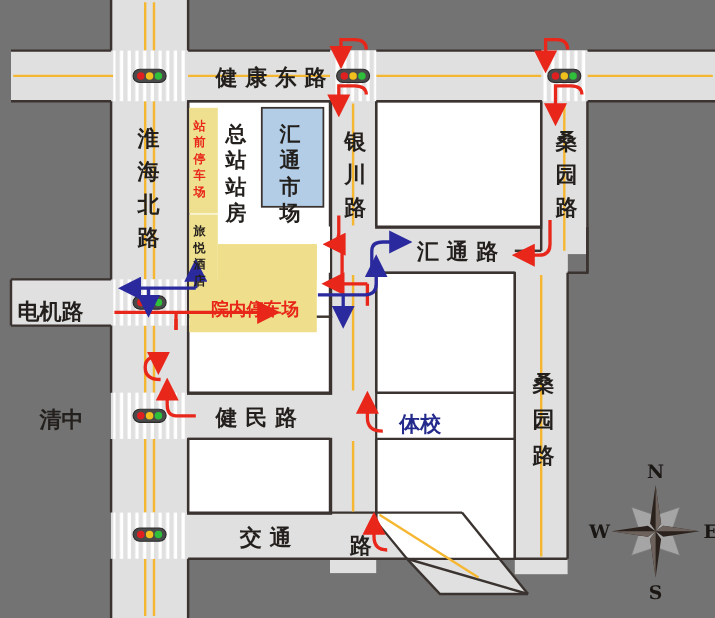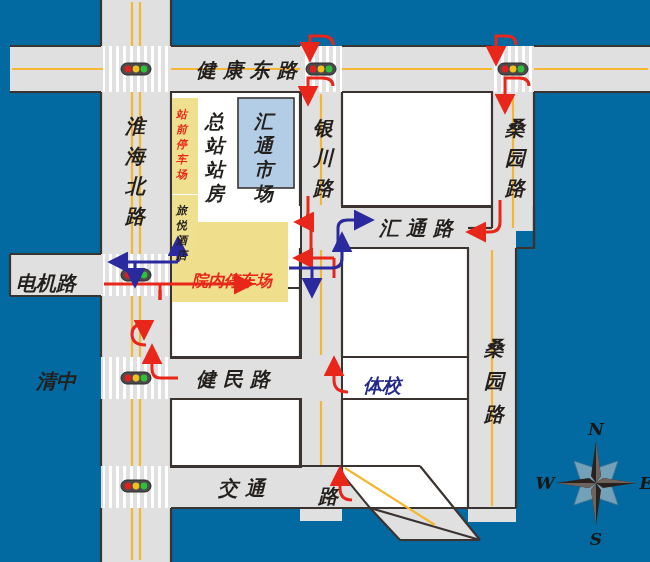--- a/index.html
+++ b/index.html
@@ -10,22 +10,21 @@
   body {
     width: 650px;
     height: 562px;
     font-family: "DejaVu Sans", "Liberation Sans", sans-serif;
     overflow: hidden;
   }
   #map-root {
     position: relative;
     width: 650px;
     height: 562px;
-    background: #0369a1;
-    font-style: italic;
+    background: #737373;
   }
   svg#map-svg {
     display: block;
     width: 650px;
     height: 562px;
   }
   .road-fill-noedge { fill: #e0e0e0; stroke: none; }
   .center-line { stroke: #f5b731; stroke-width: 2.2; fill: none; }
   .block-white { fill: #ffffff; stroke: #3a3330; stroke-width: 2; }
   .bldg-blue { fill: #b3cde6; stroke: #3a3330; stroke-width: 1.6; }

